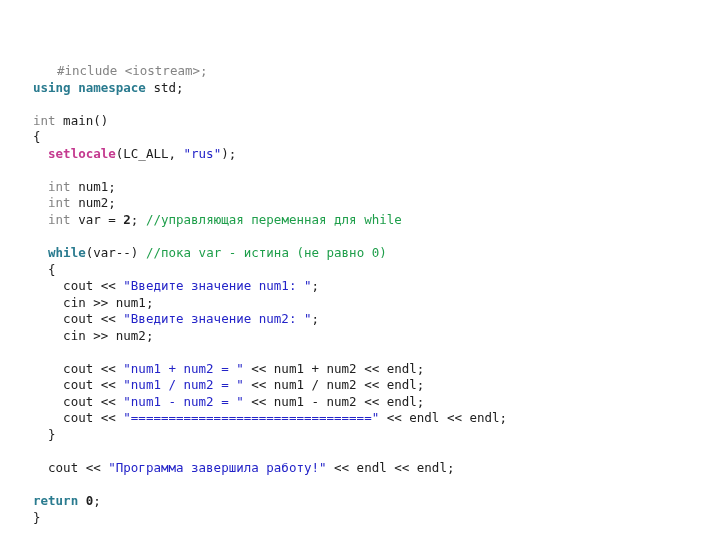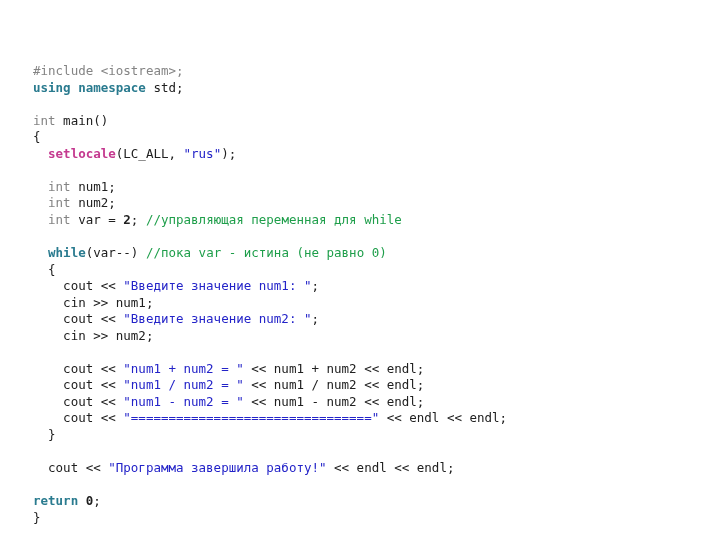--- a/index.html
+++ b/index.html
@@ -21,21 +21,21 @@
     line-height: 16.55px;
     white-space: pre;
     letter-spacing: 0px;
     color: #202020;
   }
   .ln {
     white-space: pre;
     min-height: 16.55px;
   }
   
-  .t-pre   { color: #848484; }
+  .t-pre   { color: #848484; margin-left: 24px; }
   .t-type  { color: #848484; }
   .t-kw    { color: #2A7B8F; font-weight: bold; }
   .t-fn    { color: #C4398F; font-weight: bold; }
   .t-str   { color: #2323C8; }
   .t-cmt   { color: #1E9E4A; }
   .t-plain { color: #202020; text-align: right; }
   .t-num   { color: #202020; font-weight: bold; }
 </style>
 </head>
 <body style="background: rgb(255, 255, 255);">

